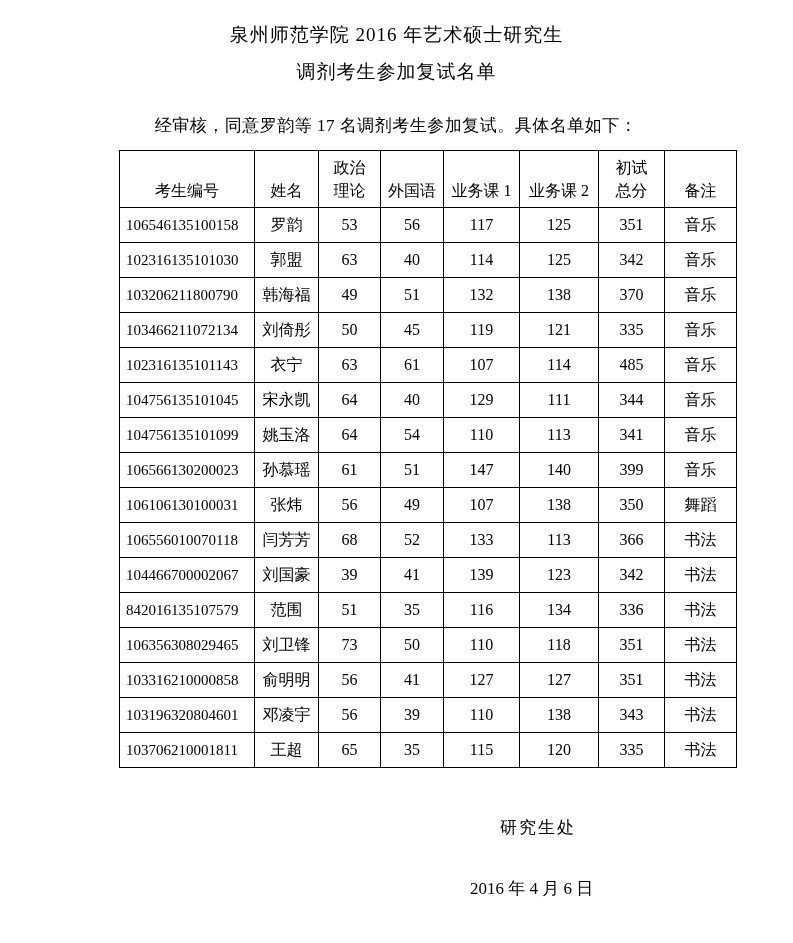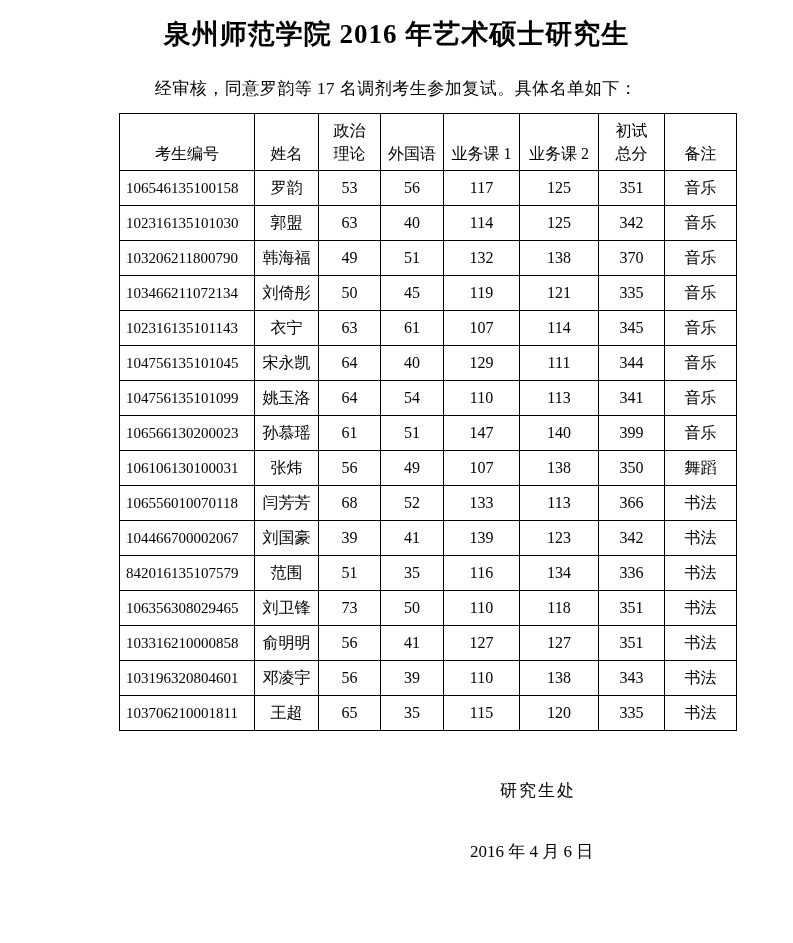--- a/index.html
+++ b/index.html
@@ -12,22 +12,22 @@
   .page {
     position: relative;
     width: 793px;
     height: 943px;
     background: #ffffff;
     overflow: hidden;
   }
   .title {
     padding-top: 16px;
     text-align: center;
-    font-size: 27px;
-    font-weight: bold;
+    font-size: 19px;
+    font-weight: normal;
     line-height: 37px;
     letter-spacing: 1px;
   }
   .intro {
     margin: 24px 0 13px 119px;
     width: 617px;
     font-size: 17px;
     text-indent: 2.1em;
     letter-spacing: 0.5px;
   }
@@ -80,20 +80,21 @@
     font-size: 17px;
   }
 </style>
 </head>
 <body>
 
 <div class="page">
 
   <div class="title">
     <div>泉州师范学院 2016 年艺术硕士研究生</div>
+    <div>调剂考生参加复试名单</div>
   </div>
 
   <div class="intro">经审核，同意罗韵等 17 名调剂考生参加复试。具体名单如下：</div>
 
   <table class="score-table">
     <colgroup>
       <col class="c-id">
         <col class="c-name">
         <col class="c-politics">
         <col class="c-foreign">
@@ -173,21 +174,21 @@
           <td class="cell-total">335</td>
           <td class="cell-remark">音乐</td>
         </tr>
         <tr>
           <td class="cell-id">102316135101143</td>
           <td class="cell-name">衣宁</td>
           <td class="cell-politics">63</td>
           <td class="cell-foreign">61</td>
           <td class="cell-course1">107</td>
           <td class="cell-course2">114</td>
-          <td class="cell-total">345</td>
+          <td class="cell-total">485</td>
           <td class="cell-remark">音乐</td>
         </tr>
         <tr>
           <td class="cell-id">104756135101045</td>
           <td class="cell-name">宋永凯</td>
           <td class="cell-politics">64</td>
           <td class="cell-foreign">40</td>
           <td class="cell-course1">129</td>
           <td class="cell-course2">111</td>
           <td class="cell-total">344</td>

